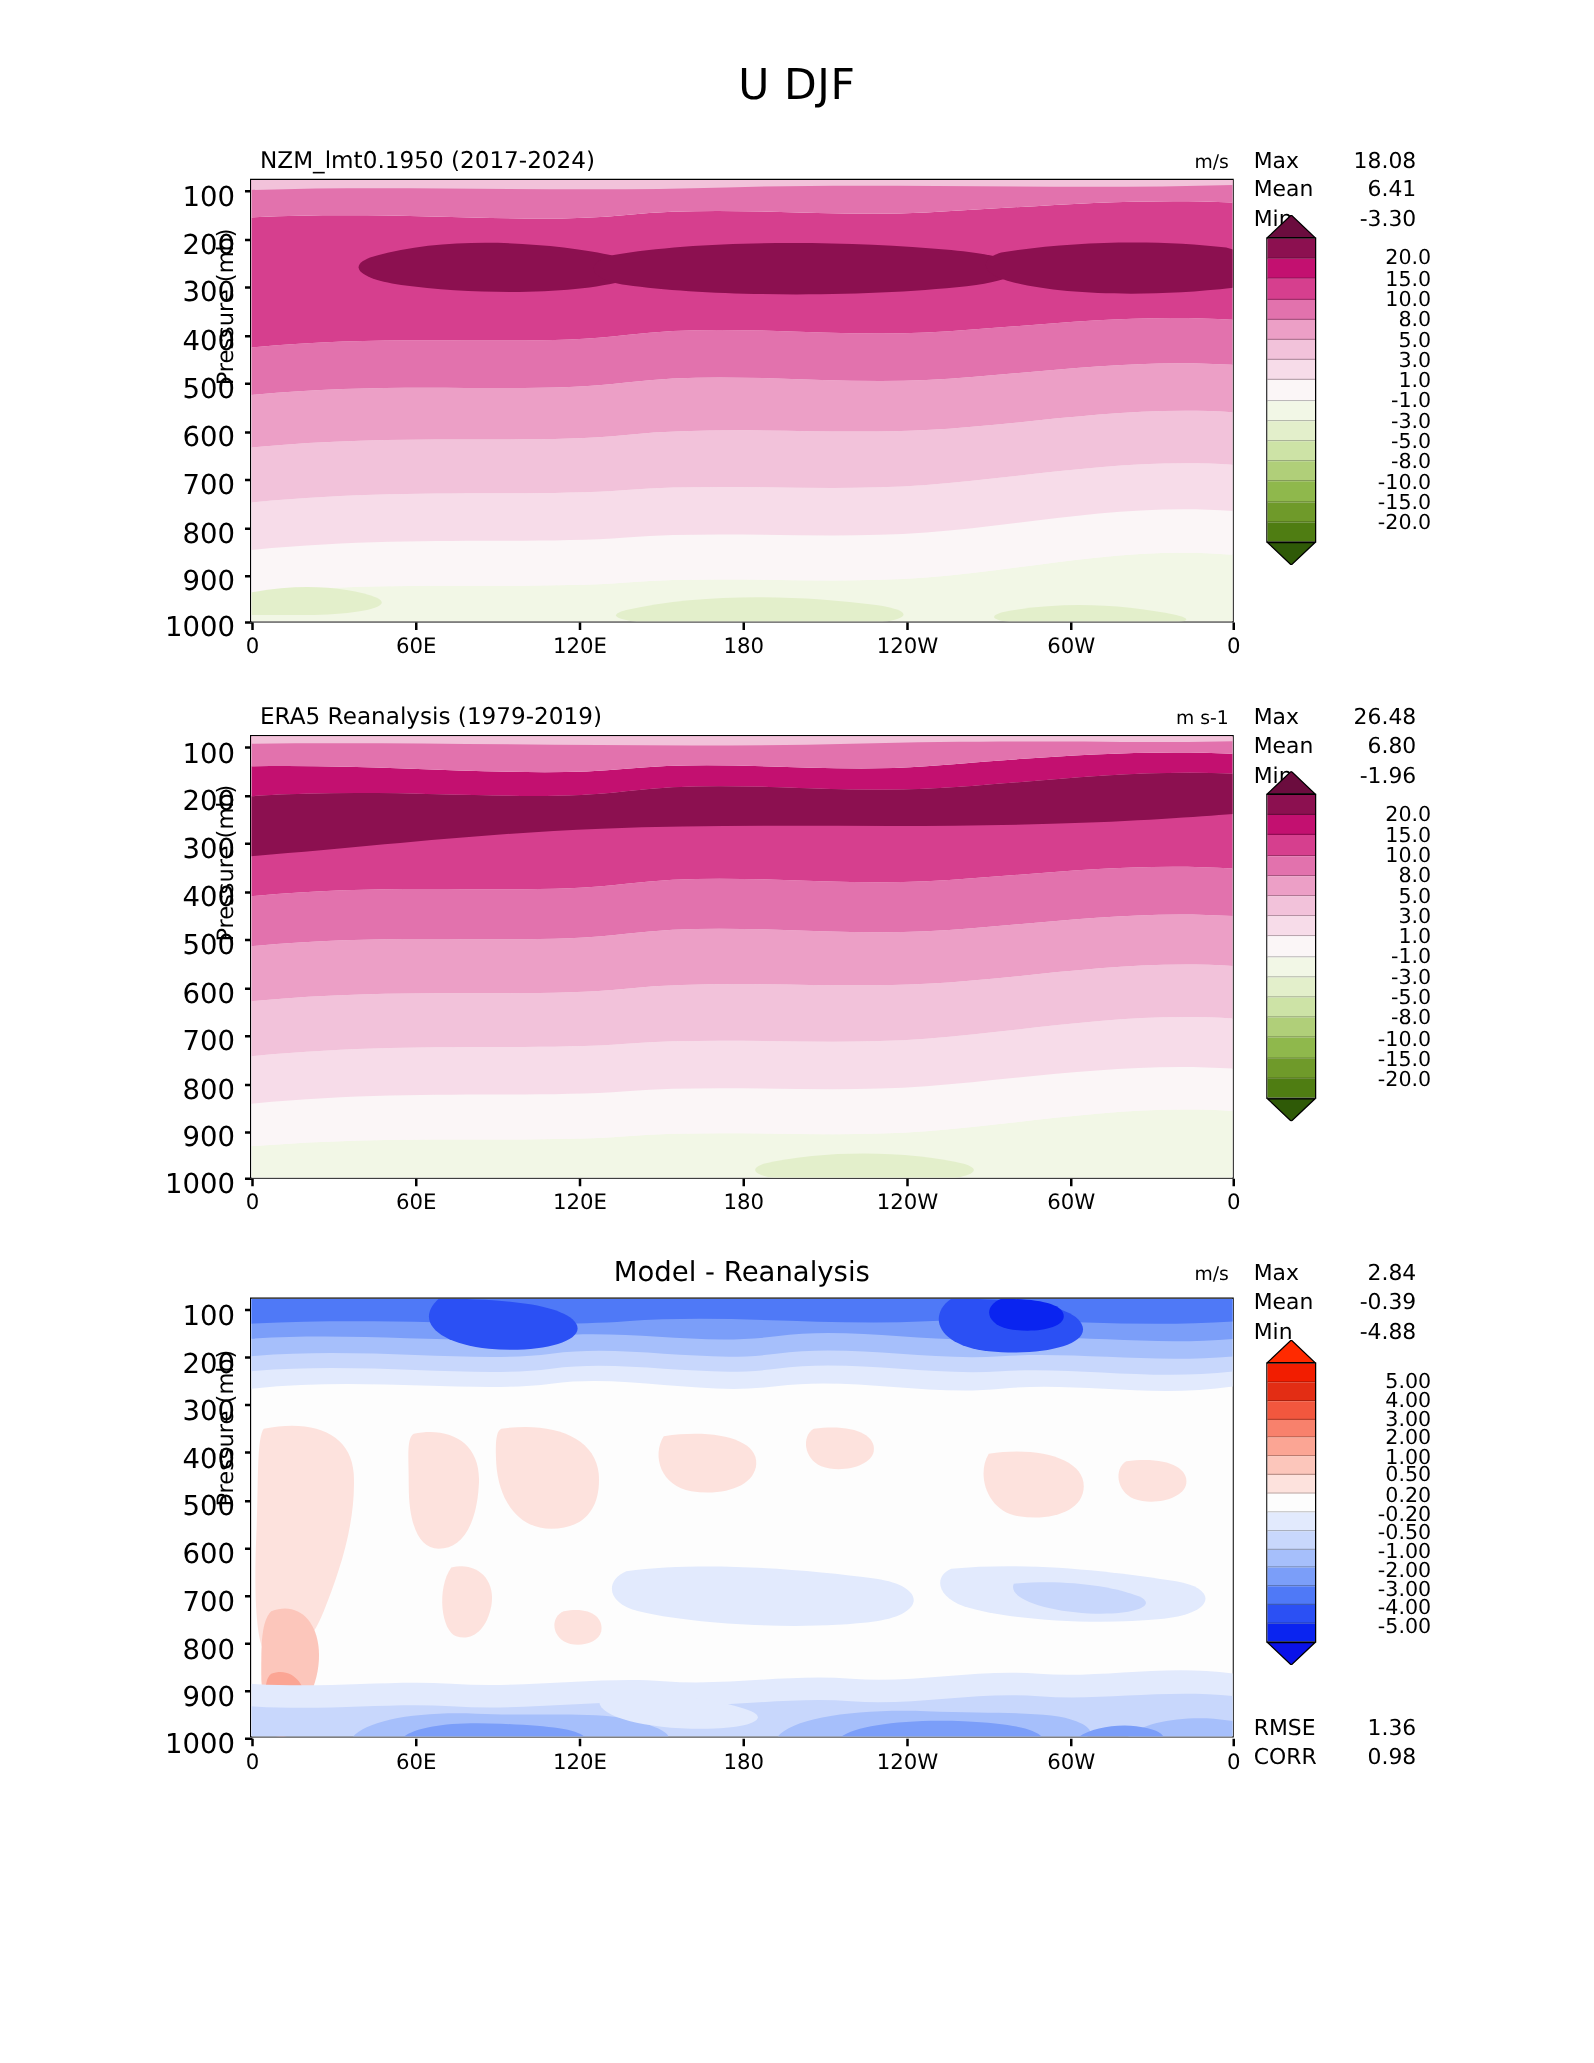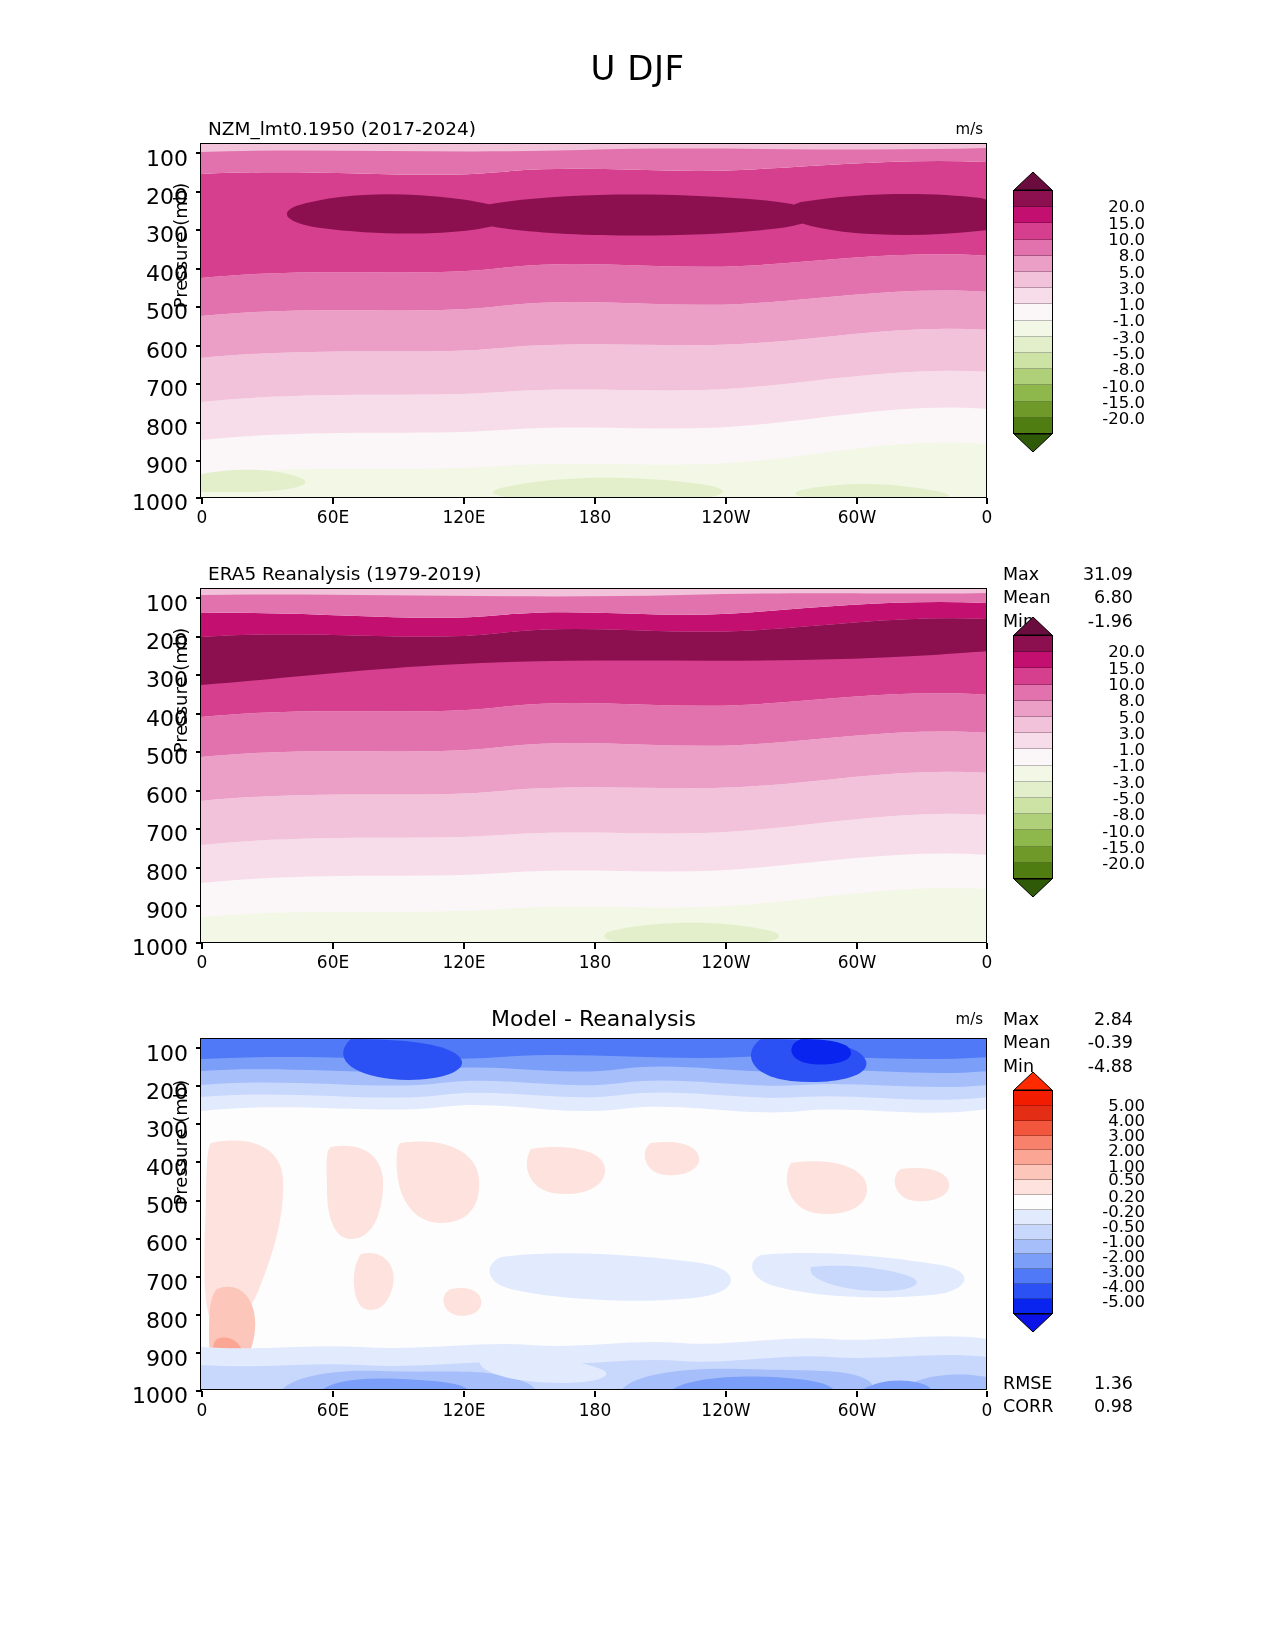--- a/index.html
+++ b/index.html
@@ -173,20 +173,25 @@
 </head>
 <body>
 
 <div class="page-title">U DJF</div>
 
 <div class="panel panel-1">
   <div class="panel-label">NZM_lmt0.1950 (2017-2024)</div>
   <div class="units-label">m/s</div>
   <div class="ylabel">Pressure (mb)</div>
 
+  <div class="stats">
+    <span class="stats-row"><span class="stats-key">Max</span><span class="stats-val">18.08</span></span>
+    <span class="stats-row"><span class="stats-key">Mean</span><span class="stats-val">6.41</span></span>
+    <span class="stats-row"><span class="stats-key">Min</span><span class="stats-val">-3.30</span></span>
+  </div>
 
   <div>
     <div class="ytick-label" style="top:36px">100</div>
     <div class="ytick-label" style="top:74px">200</div>
     <div class="ytick-label" style="top:112px">300</div>
     <div class="ytick-label" style="top:151px">400</div>
     <div class="ytick-label" style="top:189px">500</div>
     <div class="ytick-label" style="top:228px">600</div>
     <div class="ytick-label" style="top:266px">700</div>
     <div class="ytick-label" style="top:305px">800</div>
@@ -293,24 +298,25 @@
       <div class="cbar-tick" style="top:179.3px">-8.0</div>
       <div class="cbar-tick" style="top:195.6px">-10.0</div>
       <div class="cbar-tick" style="top:211.9px">-15.0</div>
       <div class="cbar-tick" style="top:228.2px">-20.0</div>
     </div>
   </div>
 </div>
 
 <div class="panel panel-2">
   <div class="panel-label">ERA5 Reanalysis (1979-2019)</div>
+  <div class="units-label">m s-1</div>
   <div class="ylabel">Pressure (mb)</div>
 
   <div class="stats">
-    <span class="stats-row"><span class="stats-key">Max</span><span class="stats-val">31.09</span></span>
+    <span class="stats-row"><span class="stats-key">Max</span><span class="stats-val">26.48</span></span>
     <span class="stats-row"><span class="stats-key">Mean</span><span class="stats-val">6.80</span></span>
     <span class="stats-row"><span class="stats-key">Min</span><span class="stats-val">-1.96</span></span>
   </div>
 
   <div>
     <div class="ytick-label" style="top:36px">100</div>
     <div class="ytick-label" style="top:74px">200</div>
     <div class="ytick-label" style="top:112px">300</div>
     <div class="ytick-label" style="top:151px">400</div>
     <div class="ytick-label" style="top:189px">500</div>

